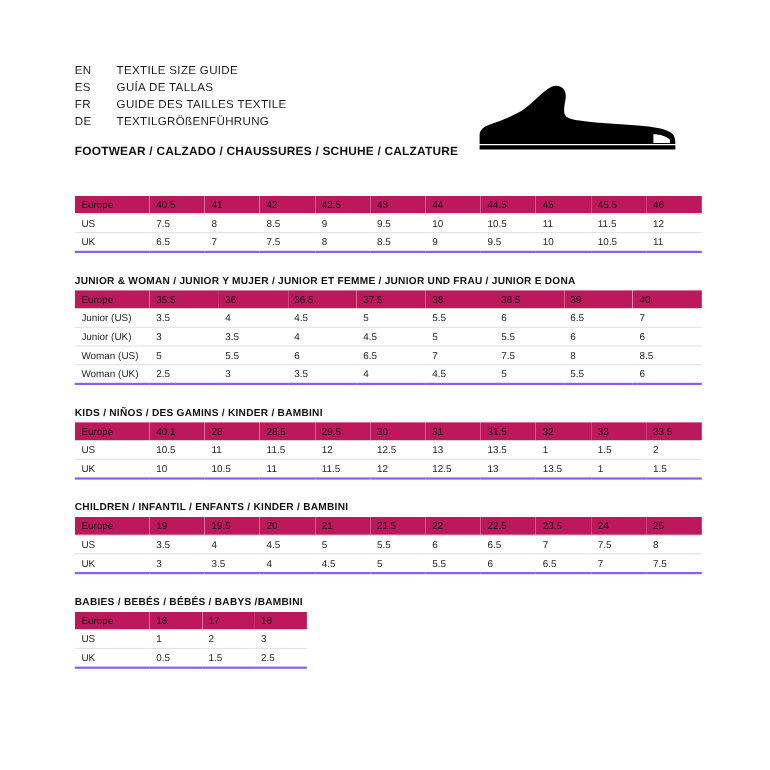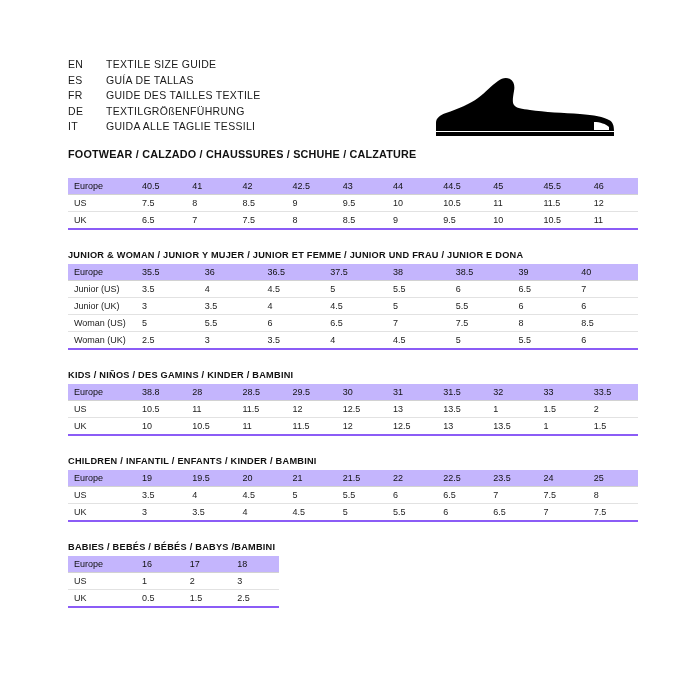--- a/index.html
+++ b/index.html
@@ -84,21 +84,21 @@
   }
   table.sizes td {
     font-size: 9px;
     padding: 3px 0 3px 6px;
     border-bottom: 1px solid #e2e2e2;
     color: #1c1c1c;
     white-space: nowrap;
     overflow: hidden;
   }
   table.sizes tr.head td {
-    background: #c4b5fd;
+    background: #be185d;
     font-weight: 400;
     border-bottom: 1px solid #d2d2d2;
     color: #111;
     margin-top: 36px;
   }
   table.sizes tr:last-child td {
     border-bottom: 2px solid #8b5cf6;
   }
   table.sizes td.rowlabel {
     width: 62px;
@@ -120,24 +120,20 @@
           <td class="lang-code">ES</td>
           <td class="lang-text">GUÍA DE TALLAS</td>
         </tr>
         <tr>
           <td class="lang-code">FR</td>
           <td class="lang-text">GUIDE DES TAILLES TEXTILE</td>
         </tr>
         <tr>
           <td class="lang-code">DE</td>
           <td class="lang-text">TEXTILGRÖßENFÜHRUNG</td>
-        </tr>
-        <tr>
-          <td class="lang-code">IT</td>
-          <td class="lang-text">GUIDA ALLE TAGLIE TESSILI</td>
         </tr>
       </tbody>
     </table>
 
     <svg class="shoe" viewBox="0 0 210 62">
       <path fill="#000000" d="M18 55 L18 47 C18 42 22 39 28 37 C40 33 52 28 60 22 C68 16 74 9 80 5 C84 2 88 1 92 3 C96 5 97 10 96 15 C95 21 94 26 96 29 C98 32 104 33 112 34 C126 36 146 37 162 38 C176 39 186 41 191 44 C195 46 196 50 196 55 Z"></path>
       <path fill="#000000" d="M18 56 L196 56 L196 60 L18 60 Z"></path>
       <path fill="#ffffff" d="M176 46 C182 46 188 48 191 51 L191 54 L176 54 Z"></path>
     </svg>
 
@@ -252,21 +248,21 @@
       </tbody>
     </table>
   </div>
 
   <div class="group">
     <div class="group-label">KIDS / NIÑOS / DES GAMINS / KINDER / BAMBINI</div>
     <table class="sizes">
       <tbody>
         <tr class="head">
           <td class="rowlabel">Europe</td>
-          <td>38.8</td>
+          <td>40.1</td>
           <td>28</td>
           <td>28.5</td>
           <td>29.5</td>
           <td>30</td>
           <td>31</td>
           <td>31.5</td>
           <td>32</td>
           <td>33</td>
           <td>33.5</td>
         </tr>

